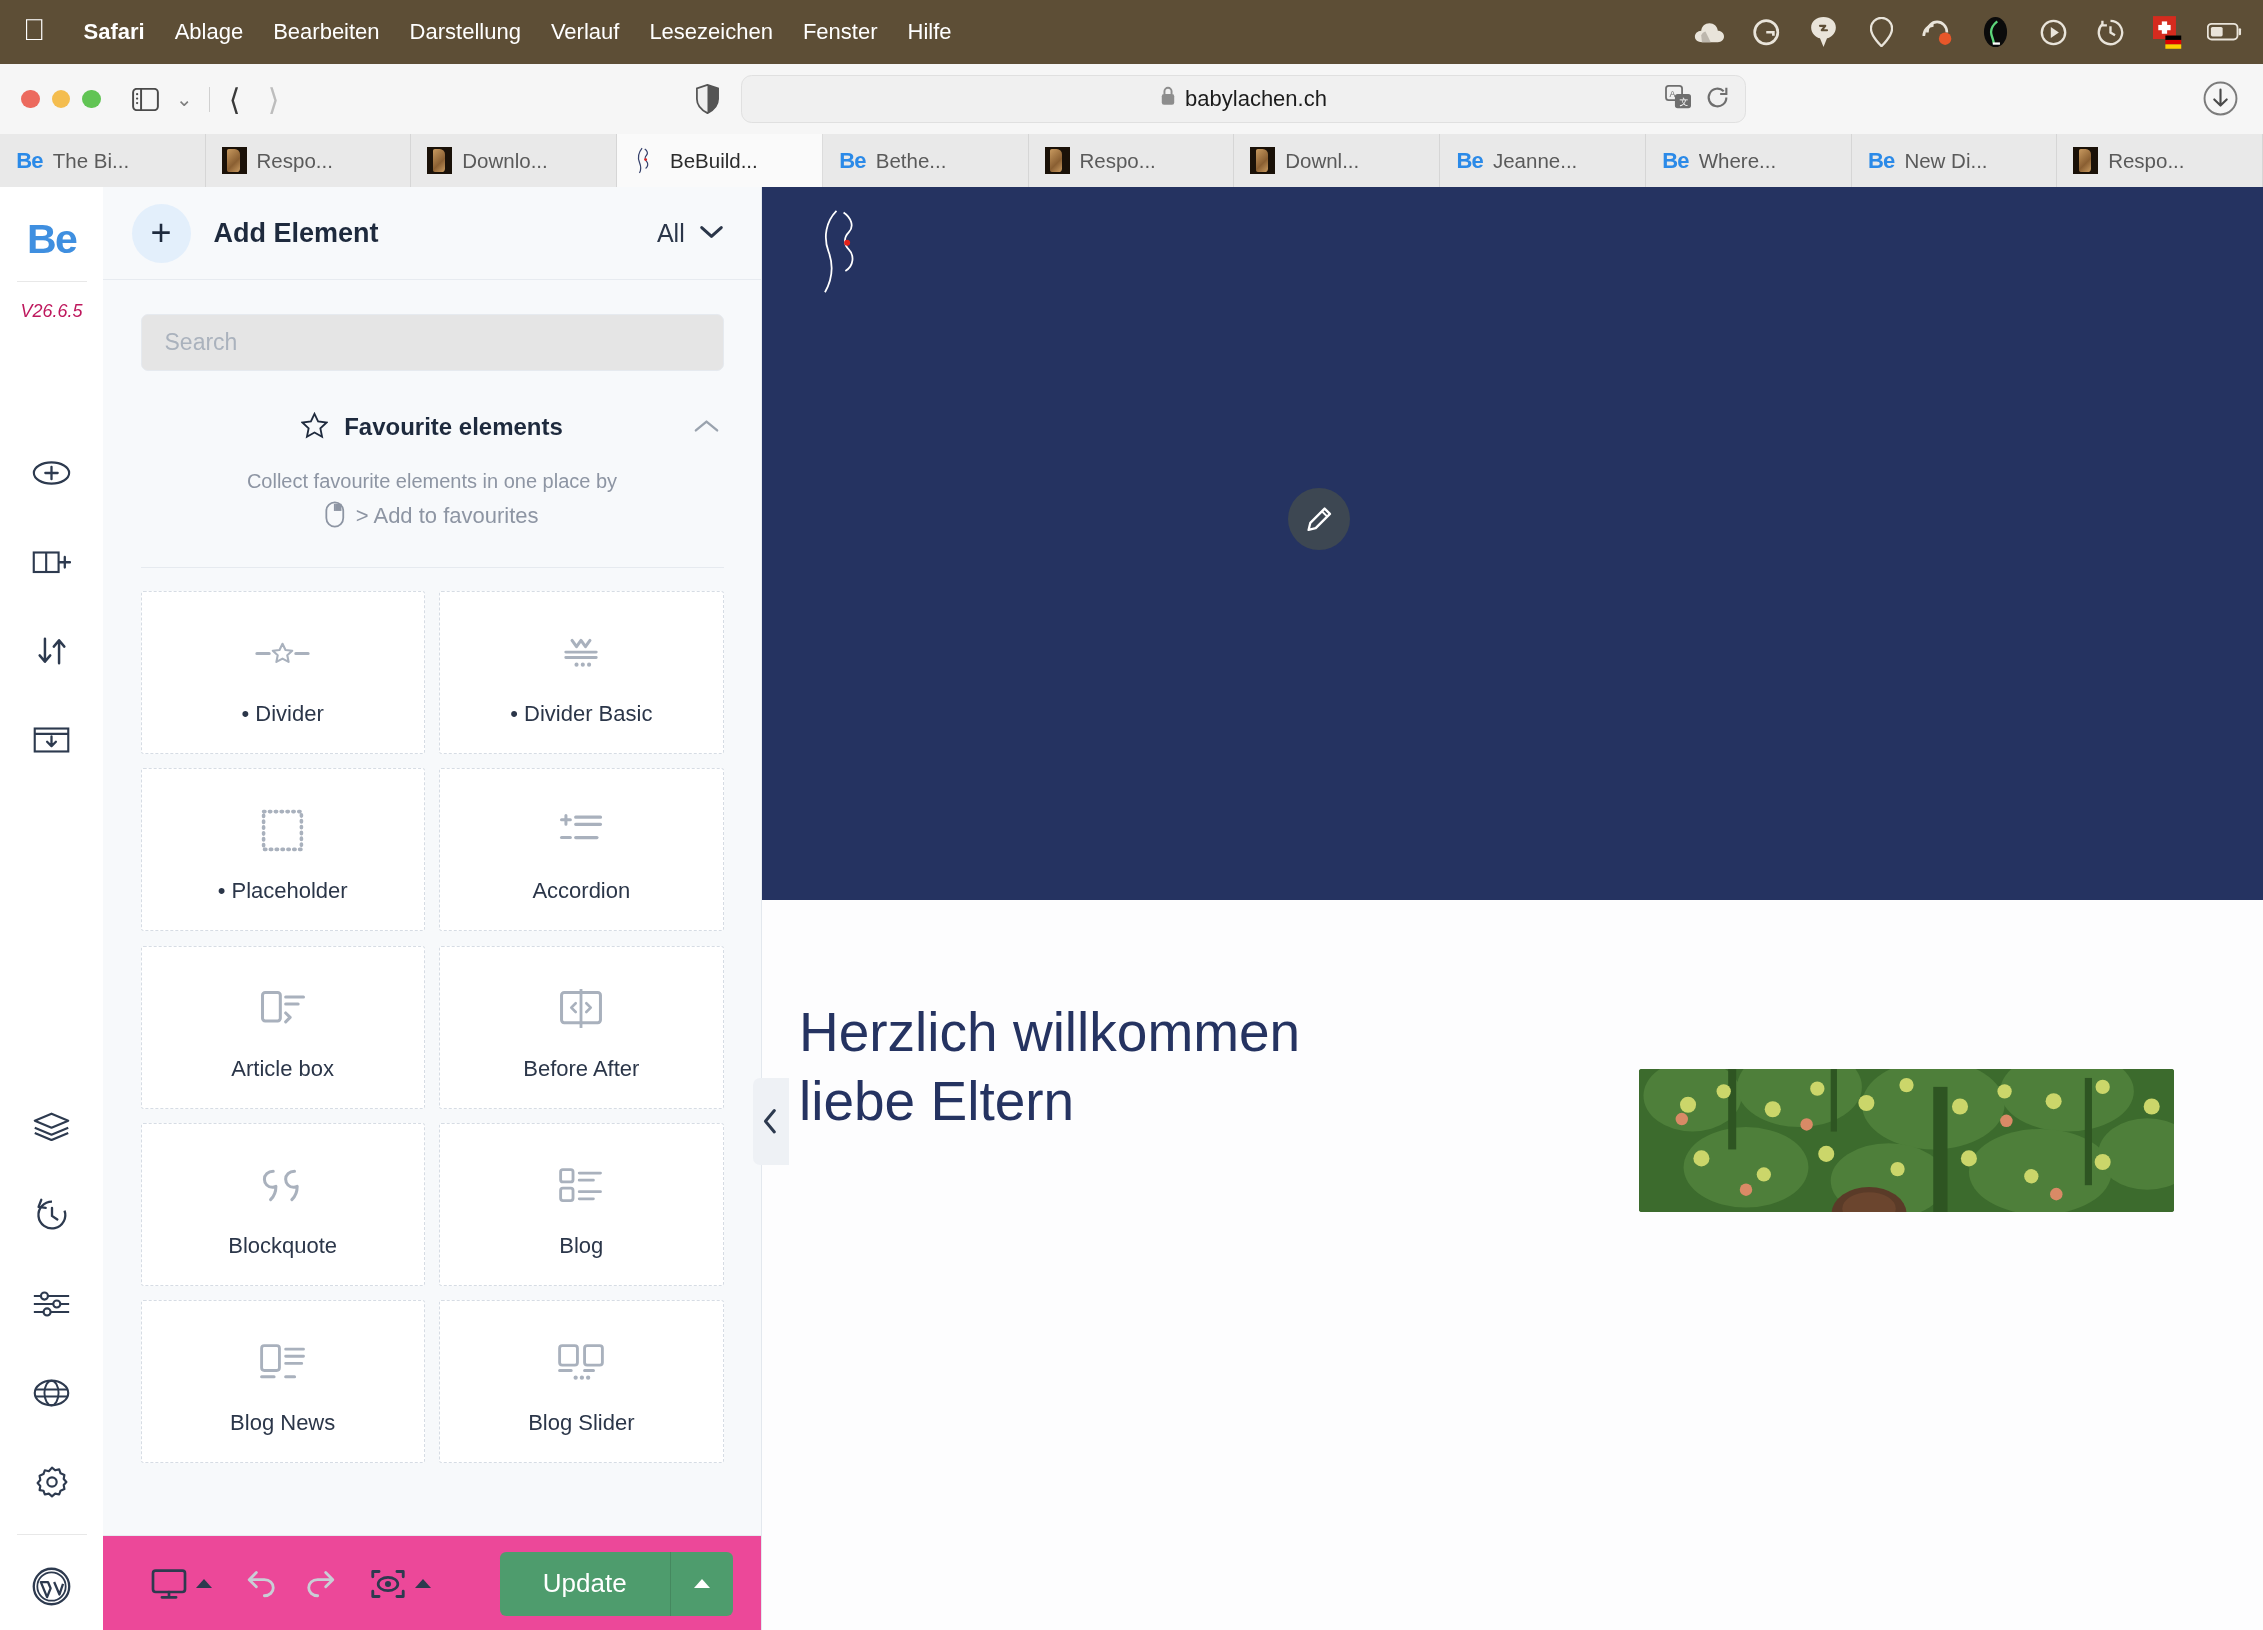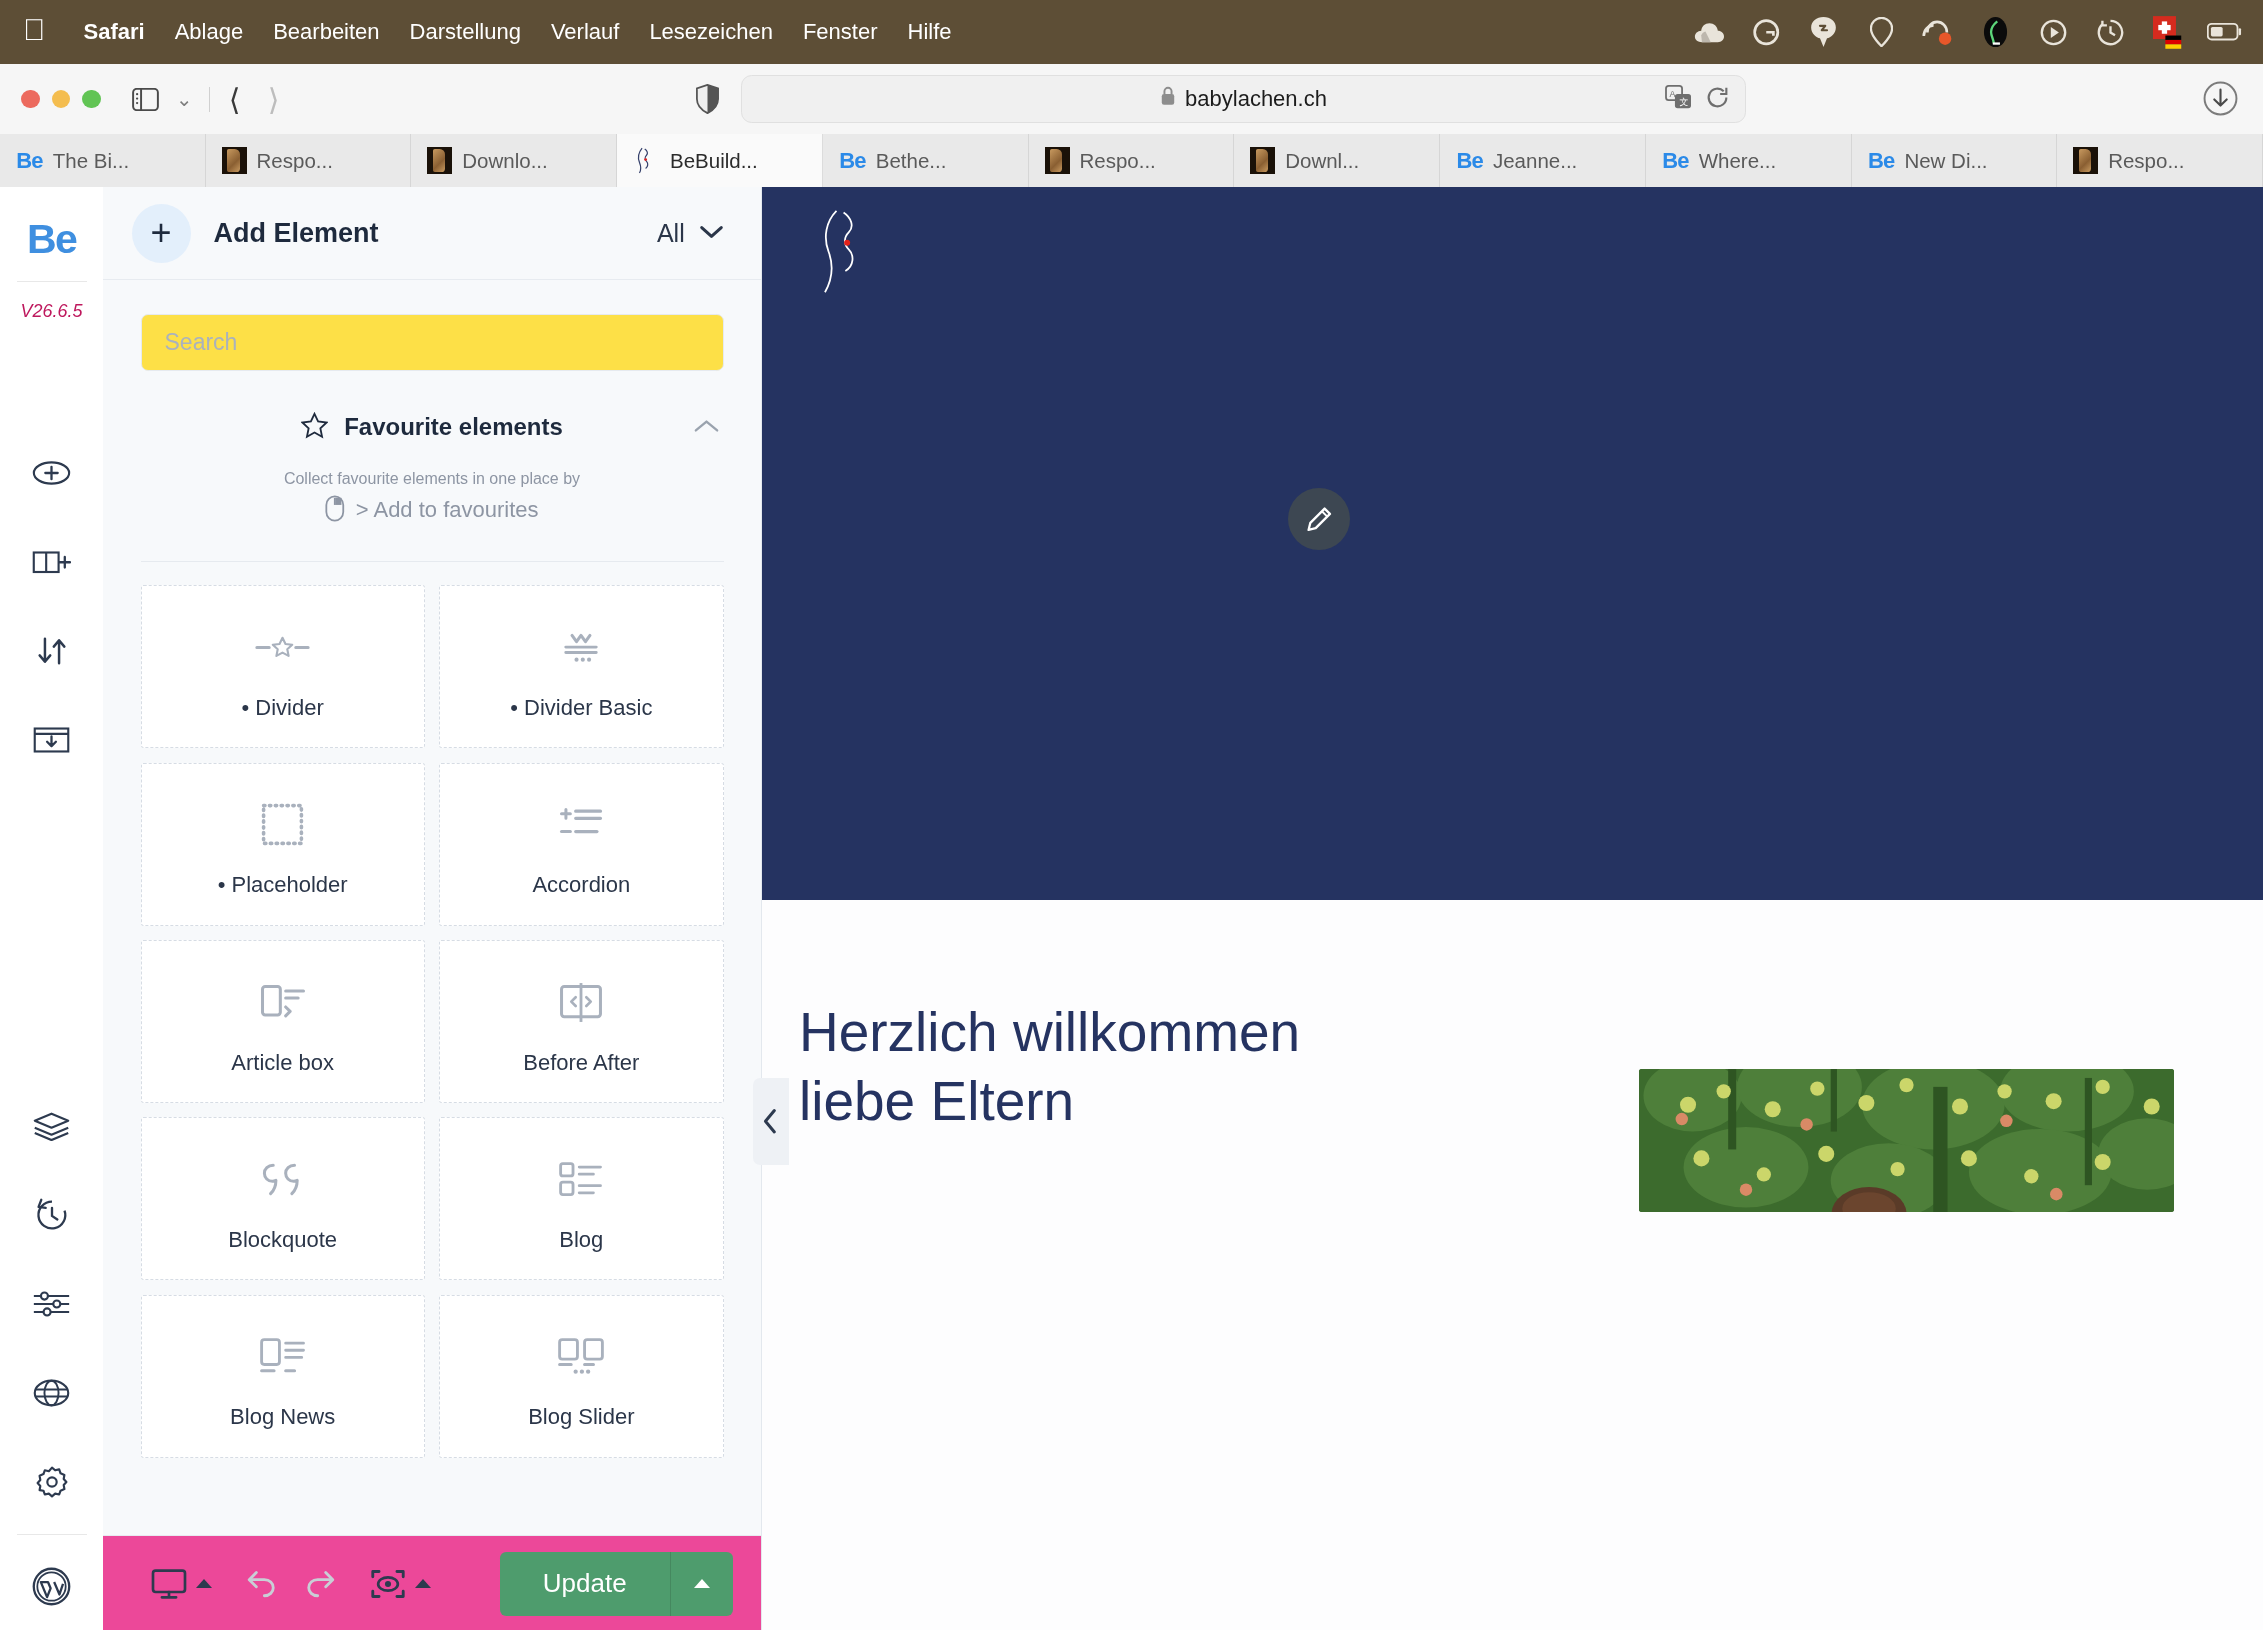--- a/index.html
+++ b/index.html
@@ -188,21 +188,21 @@
     color: #1e2a3d; font-size: 36px; font-weight: 300;
     flex: 0 0 auto;
   }
   .add-label { font-size: 27px; font-weight: bold; color: #1e2a3d; margin-left: 23px; }
   .all-drop { margin-left: auto; display: flex; align-items: center; gap: 14.3px; }
   .all-label { font-size: 25px; color: #2b3649; }
   .panel-body { flex: 1 1 auto; overflow: hidden; padding: 0 28.5px; }
   .search-box {
     margin: 34px 9px 0;
     height: 57px;
-    background: #fde047;
+    background: #e5e5e5;
     border: 0.9px solid #e6eaef;
     border-radius: 7.1px;
     display: flex; align-items: center;
     padding: 0 23px;
     justify-content: flex-end;
   }
   .search-box input {
     border: 0; outline: 0; width: 100%;
     font-size: 23px; color: #2b3649;
     font-family: "Liberation Sans", sans-serif;
@@ -212,21 +212,21 @@
 
   .fav-head {
     display: flex; align-items: center; justify-content: center;
     gap: 16px; margin-top: 41px; position: relative;
     padding: 0 9px;
   }
   .fav-title { font-size: 24px; font-weight: bold; color: #1e2a3d; }
   .fav-collapse { position: absolute; right: 12.5px; color: #9aa3ae; }
   .fav-desc {
     margin-top: 25px; text-align: center;
-    font-size: 16px; color: #8d95a3; line-height: 1.45;
+    font-size: 20px; color: #8d95a3; line-height: 1.45;
   }
   .fav-link-row {
     display: flex; align-items: center; justify-content: center; gap: 10.7px; margin-top: 5.3px;
   }
   .fav-link { color: #8d95a3; font-size: 22px; }
 
   .grid-sep { height: 0.9px; background: #e6eaef; margin: 36px 9px 0; }
 
   .el-grid {
     margin-top: 23px;

